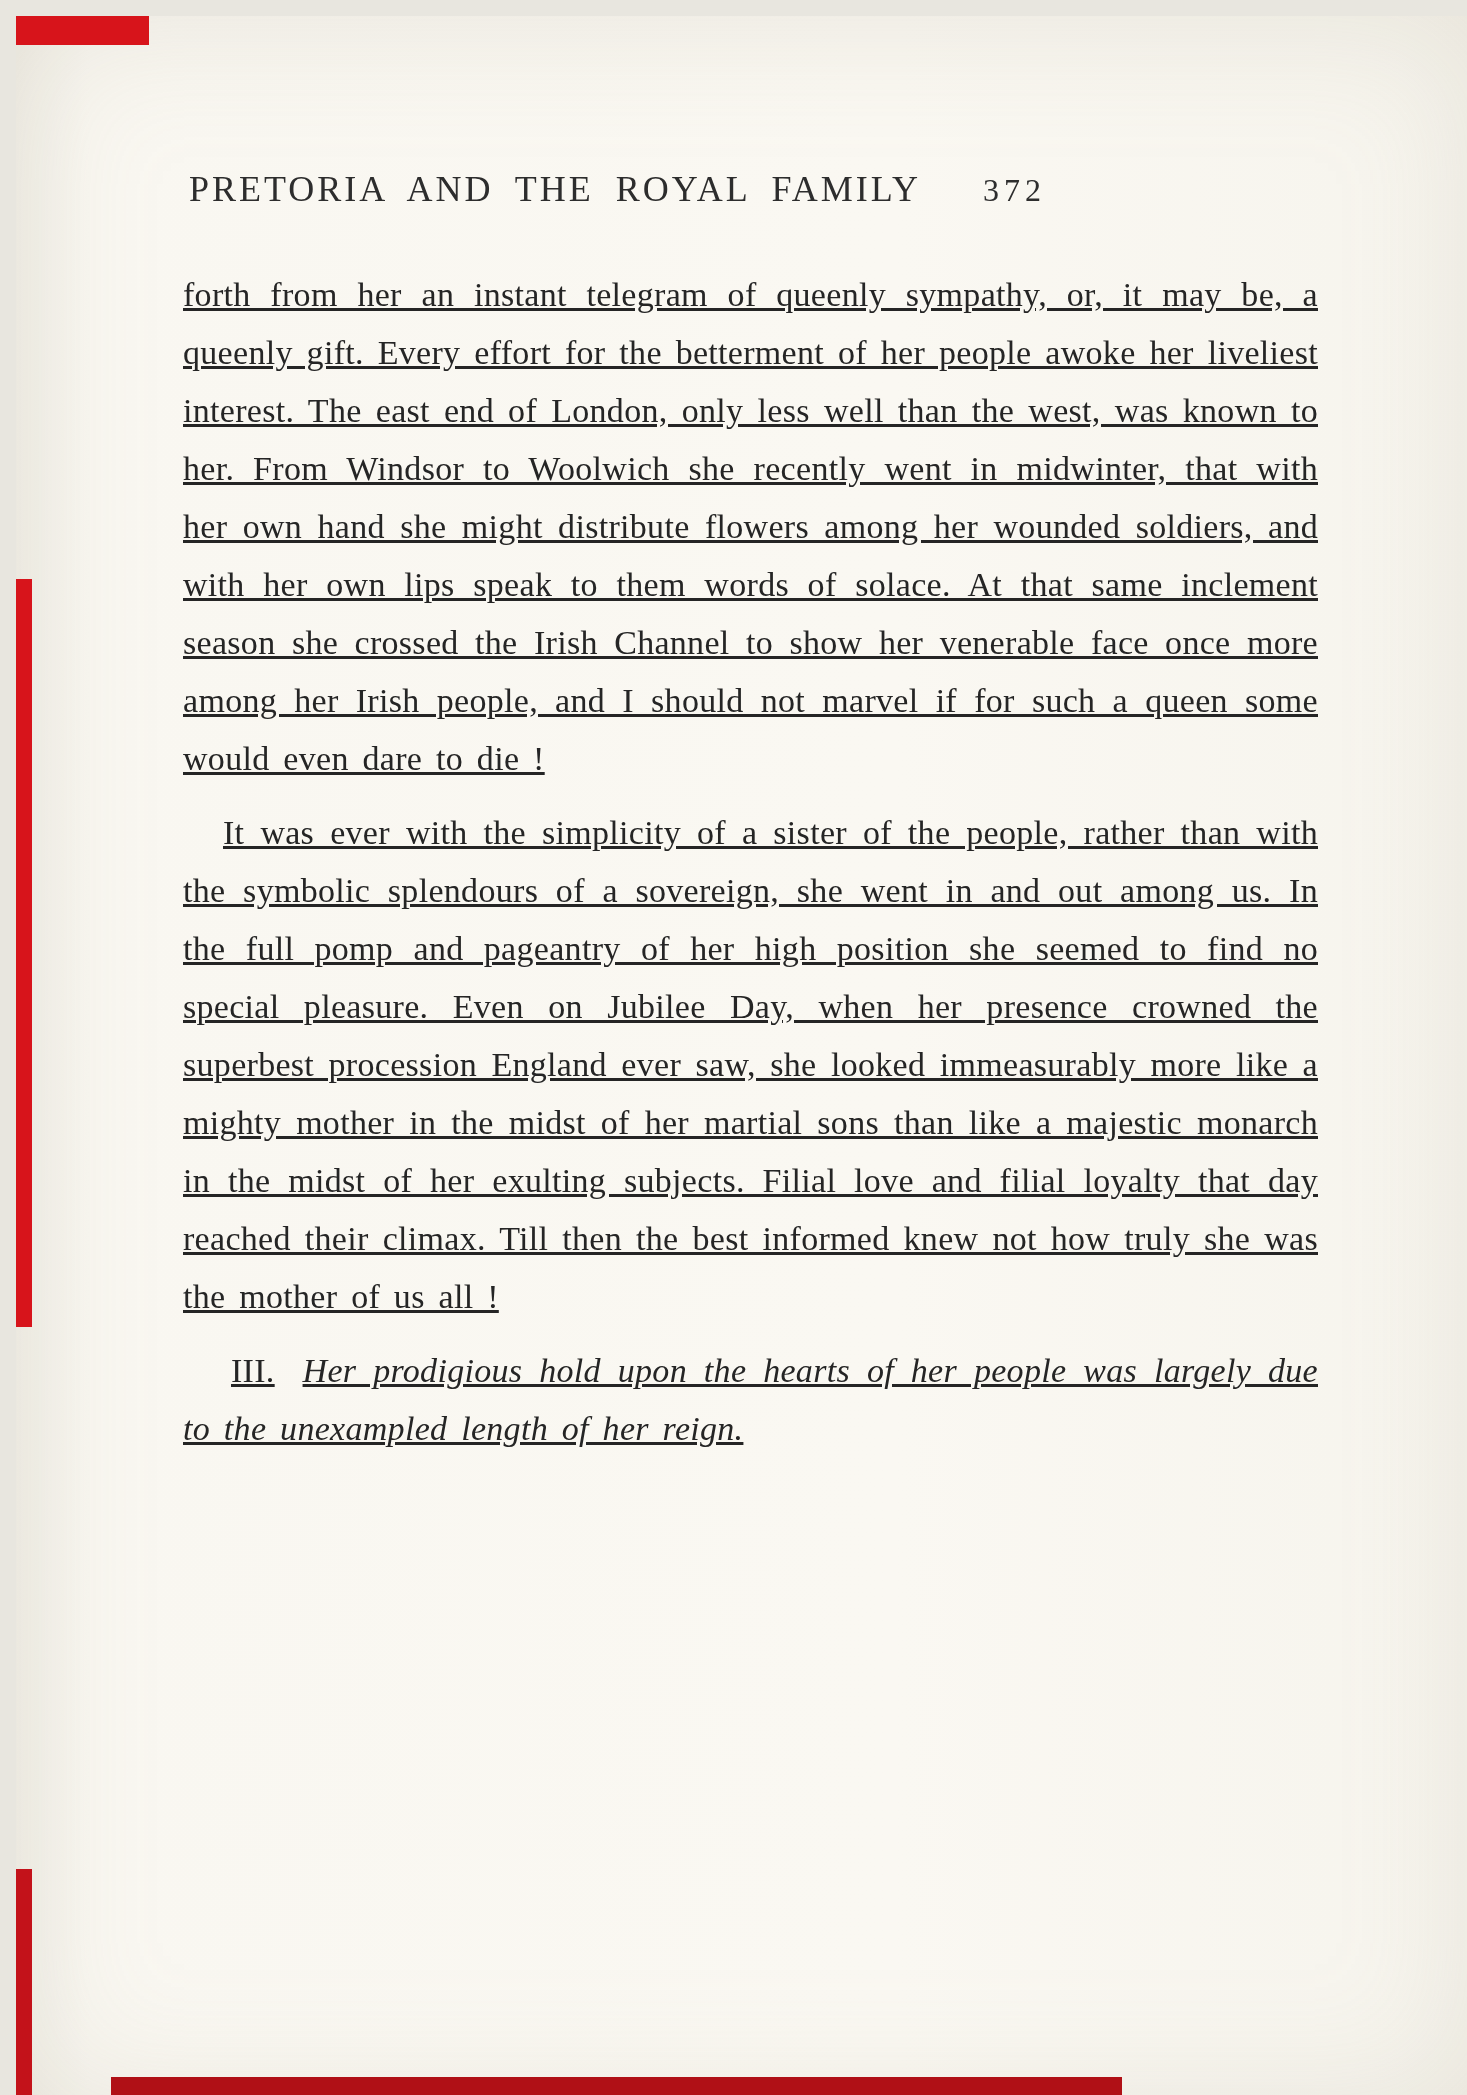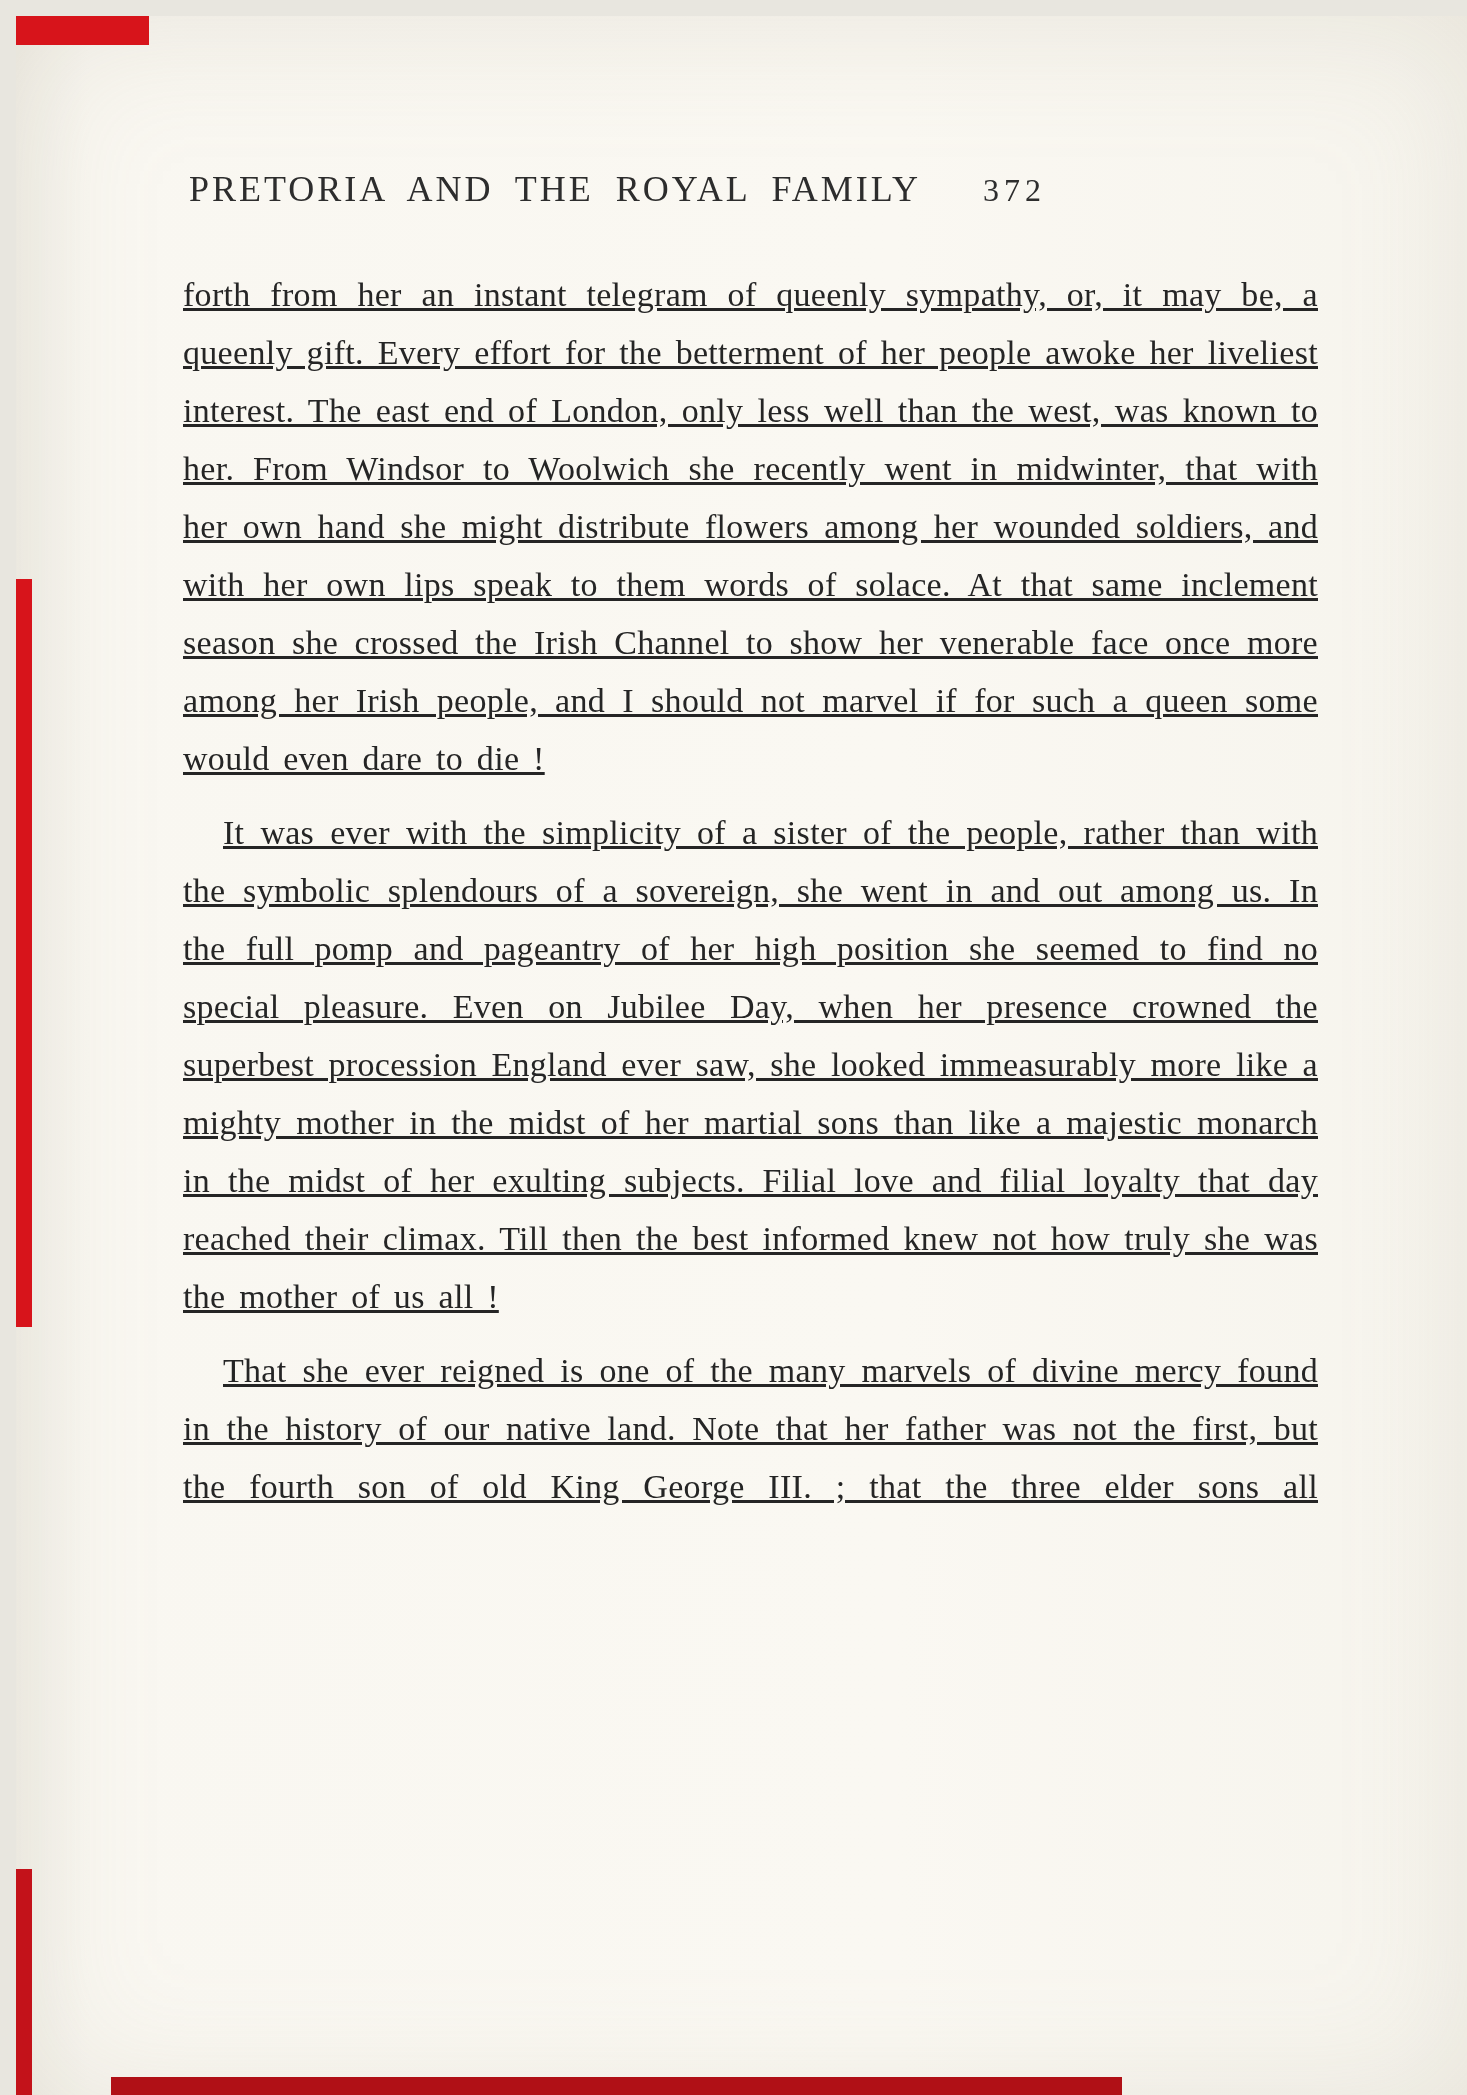--- a/index.html
+++ b/index.html
@@ -79,18 +79,20 @@
       <span class="head-title">PRETORIA AND THE ROYAL FAMILY</span>
       <span class="head-number">372</span>
     </header>
 
     <main class="body-text">
 
       <p class="para">forth from her an instant telegram of queenly sympathy, or, it may be, a queenly gift. Every effort for the betterment of her people awoke her liveliest interest. The east end of London, only less well than the west, was known to her. From Windsor to Woolwich she recently went in midwinter, that with her own hand she might distribute flowers among her wounded soldiers, and with her own lips speak to them words of solace. At that same inclement season she crossed the Irish Channel to show her venerable face once more among her Irish people, and I should not marvel if for such a queen some would even dare to die !</p>
 
       <p class="para indent">It was ever with the simplicity of a sister of the people, rather than with the symbolic splendours of a sovereign, she went in and out among us. In the full pomp and pageantry of her high position she seemed to find no special pleasure. Even on Jubilee Day, when her presence crowned the superbest procession England ever saw, she looked immeasurably more like a mighty mother in the midst of her martial sons than like a majestic monarch in the midst of her exulting subjects. Filial love and filial loyalty that day reached their climax. Till then the best informed knew not how truly she was the mother of us all !</p>
 
+      <p class="para indent section">
+        <span class="roman">III.</span><span class="italic">Her prodigious hold upon the hearts of her people was largely due to the unexampled length of her reign.</span>
+      </p>
 
-      <p class="para indent justify-last">That she ever reigned is one of the many marvels of divine mercy found in the history of our native land. Note that her father was not the first, but the fourth son of old King George III. ; that the three elder sons all</p>
 
     </main>
   </div>
 </div>
 
 </body></html>

